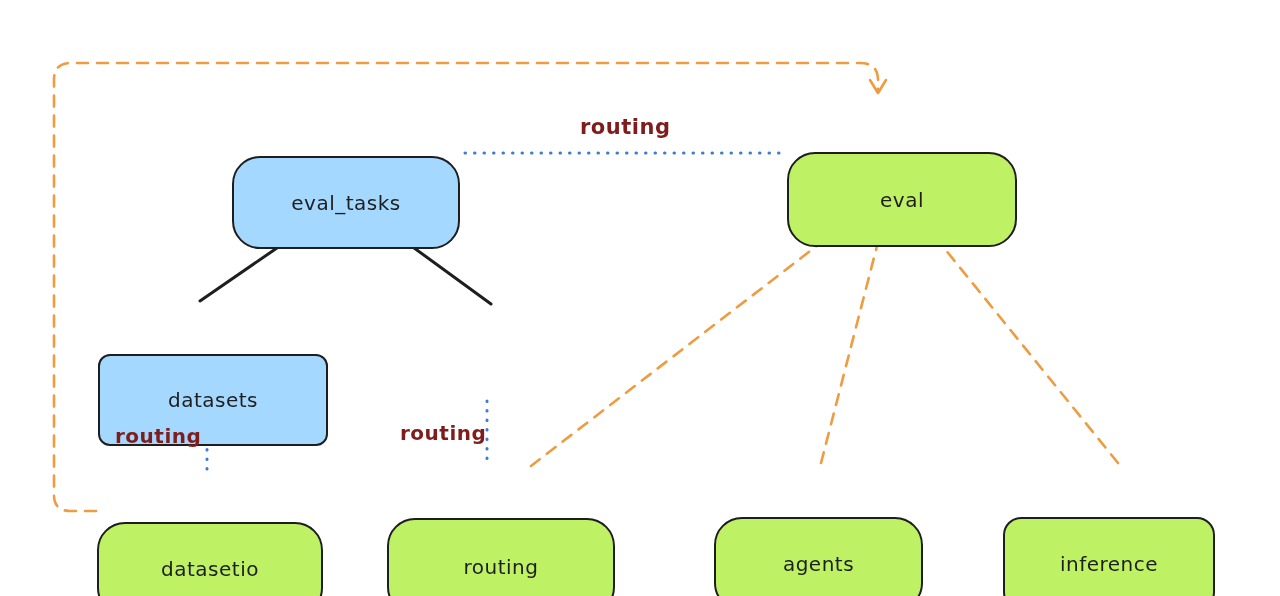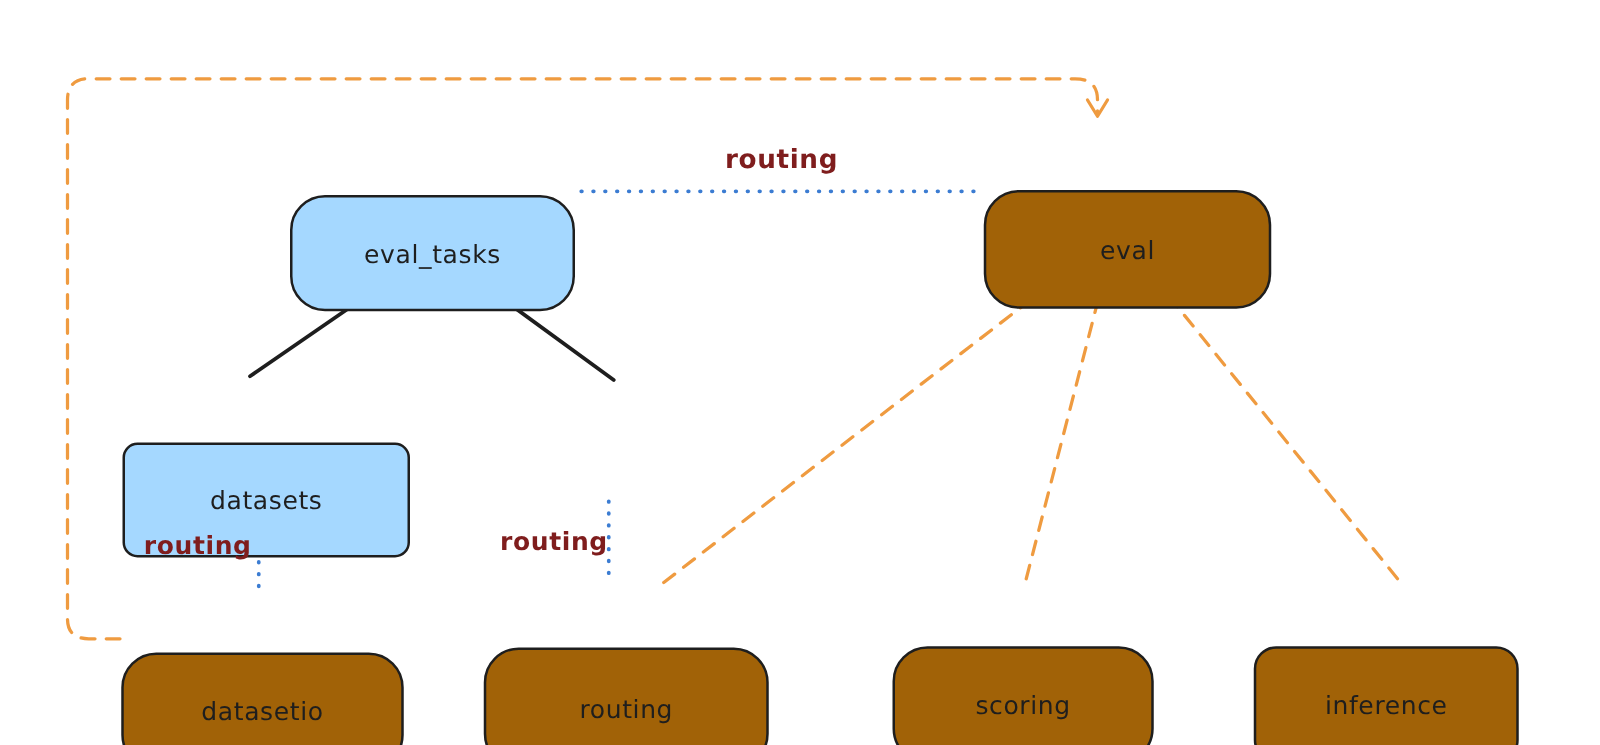--- a/index.html
+++ b/index.html
@@ -23,21 +23,21 @@
     display: flex;
     align-items: center;
     justify-content: center;
     box-sizing: border-box;
     color: #1e1e1e;
     font-size: 20px;
     letter-spacing: 0.5px;
     margin-top: 48px;
   }
   .node-blue  { background: #a5d8ff; }
-  .node-green { background: #a16207; }
+  .node-green { background: #bef264; }
   .edge-label {
     position: absolute;
     color: #7f1d1d;
     font-size: 20px;
     font-weight: 600;
     letter-spacing: 0.5px;
     white-space: nowrap;
   }
   .edge-label.big { font-size: 21px; }
 </style>
@@ -85,21 +85,21 @@
 
   <div class="node node-green" style="left:97px; top:474px; width:226px; height:94px;">
     <span>datasetio</span>
   </div>
 
   <div class="node node-green" style="left:387px; top:470px; width:228px; height:97px;">
     <span>routing</span>
   </div>
 
   <div class="node node-green" style="left:714px; top:469px; width:209px; height:94px;">
-    <span>scoring</span>
+    <span>agents</span>
   </div>
 
   <div class="node node-green" style="left:1003px; top:469px; width:212px; height:93px;border-radius:18px;">
     <span>inference</span>
   </div>
 
   <div class="edge-label big" style="left:580px; top:115px;">routing</div>
   <div class="edge-label" style="left:115px; top:424px;">routing</div>
   <div class="edge-label" style="left:400px; top:421px;">routing</div>
 

